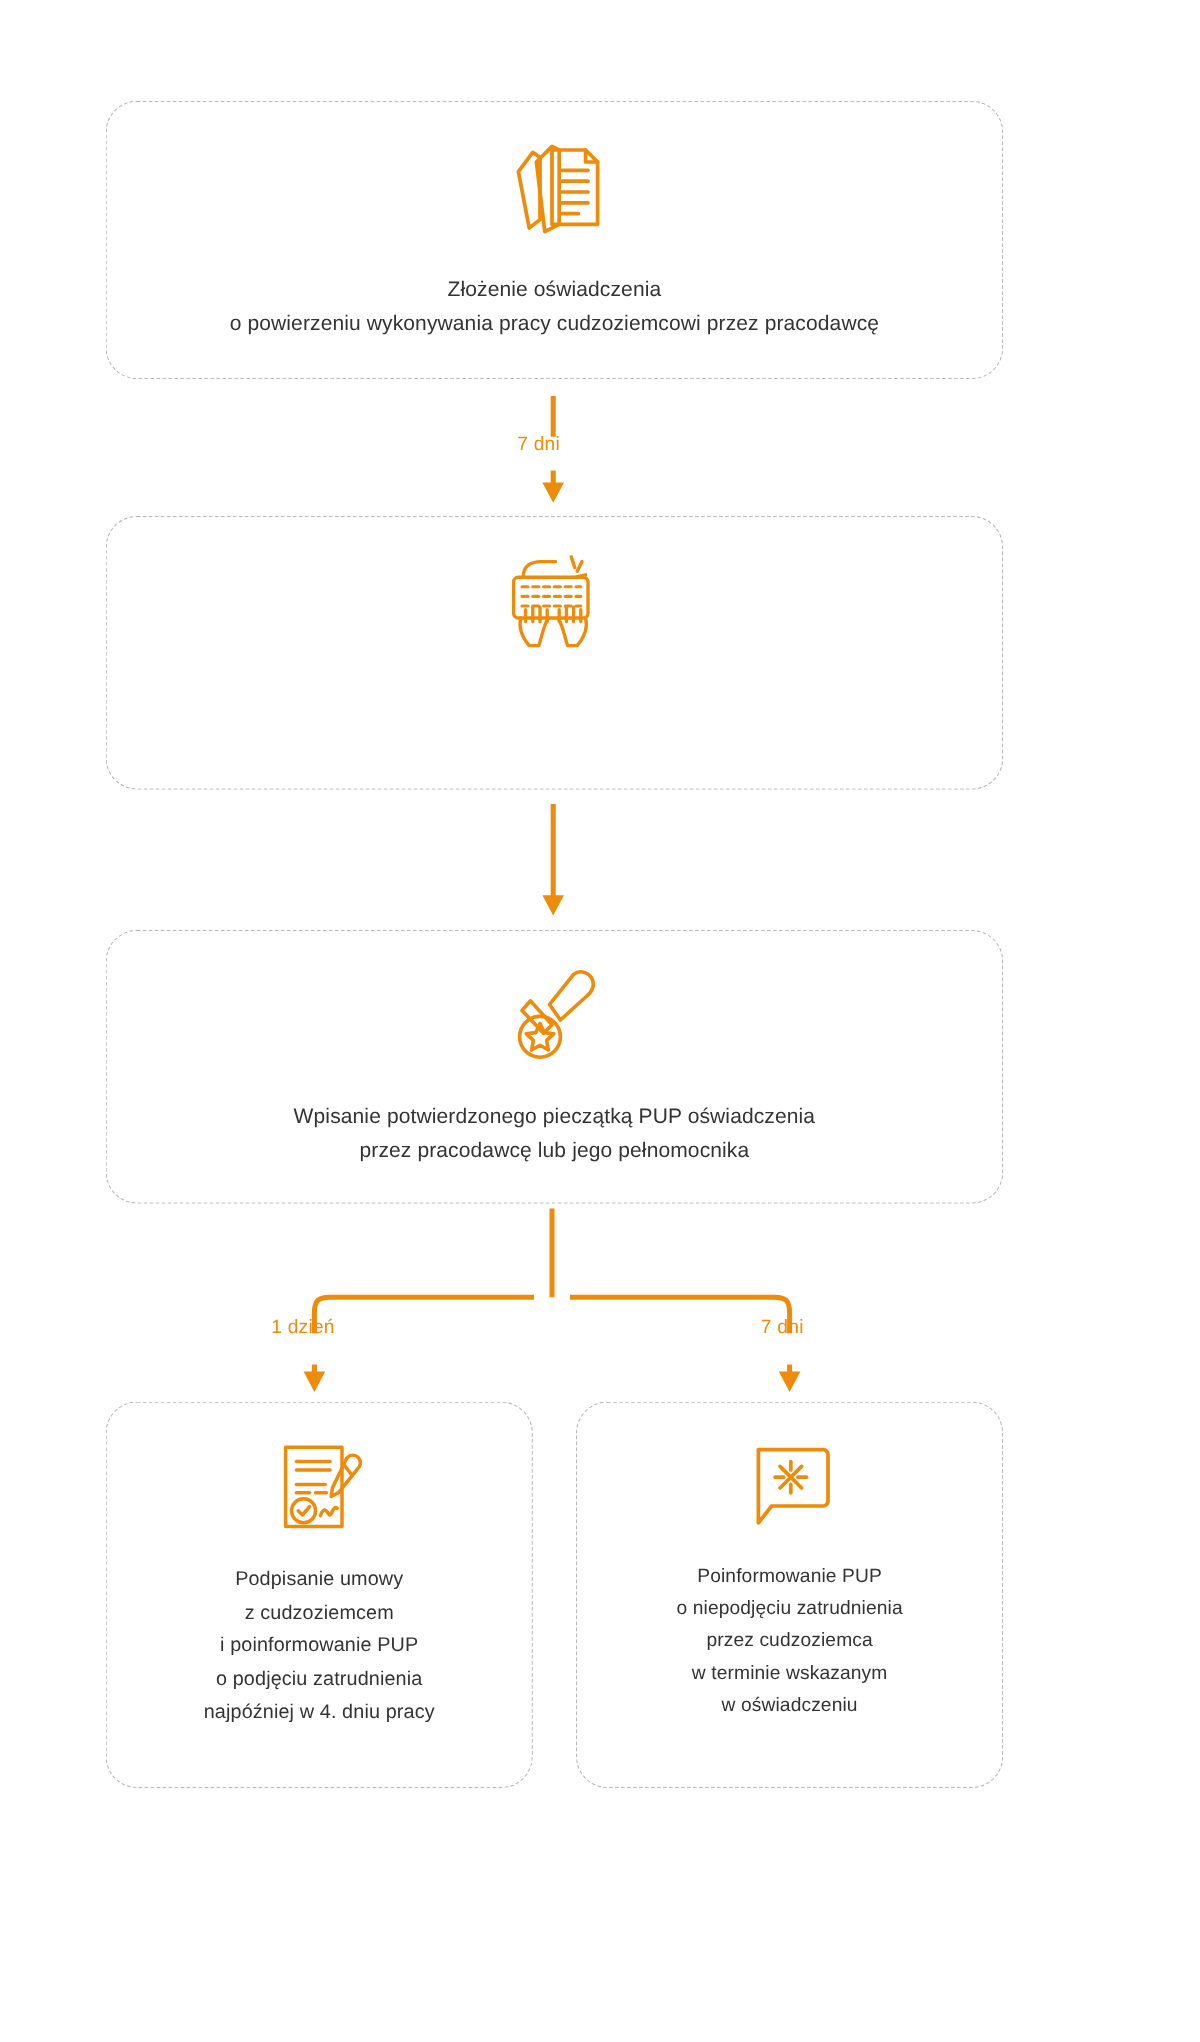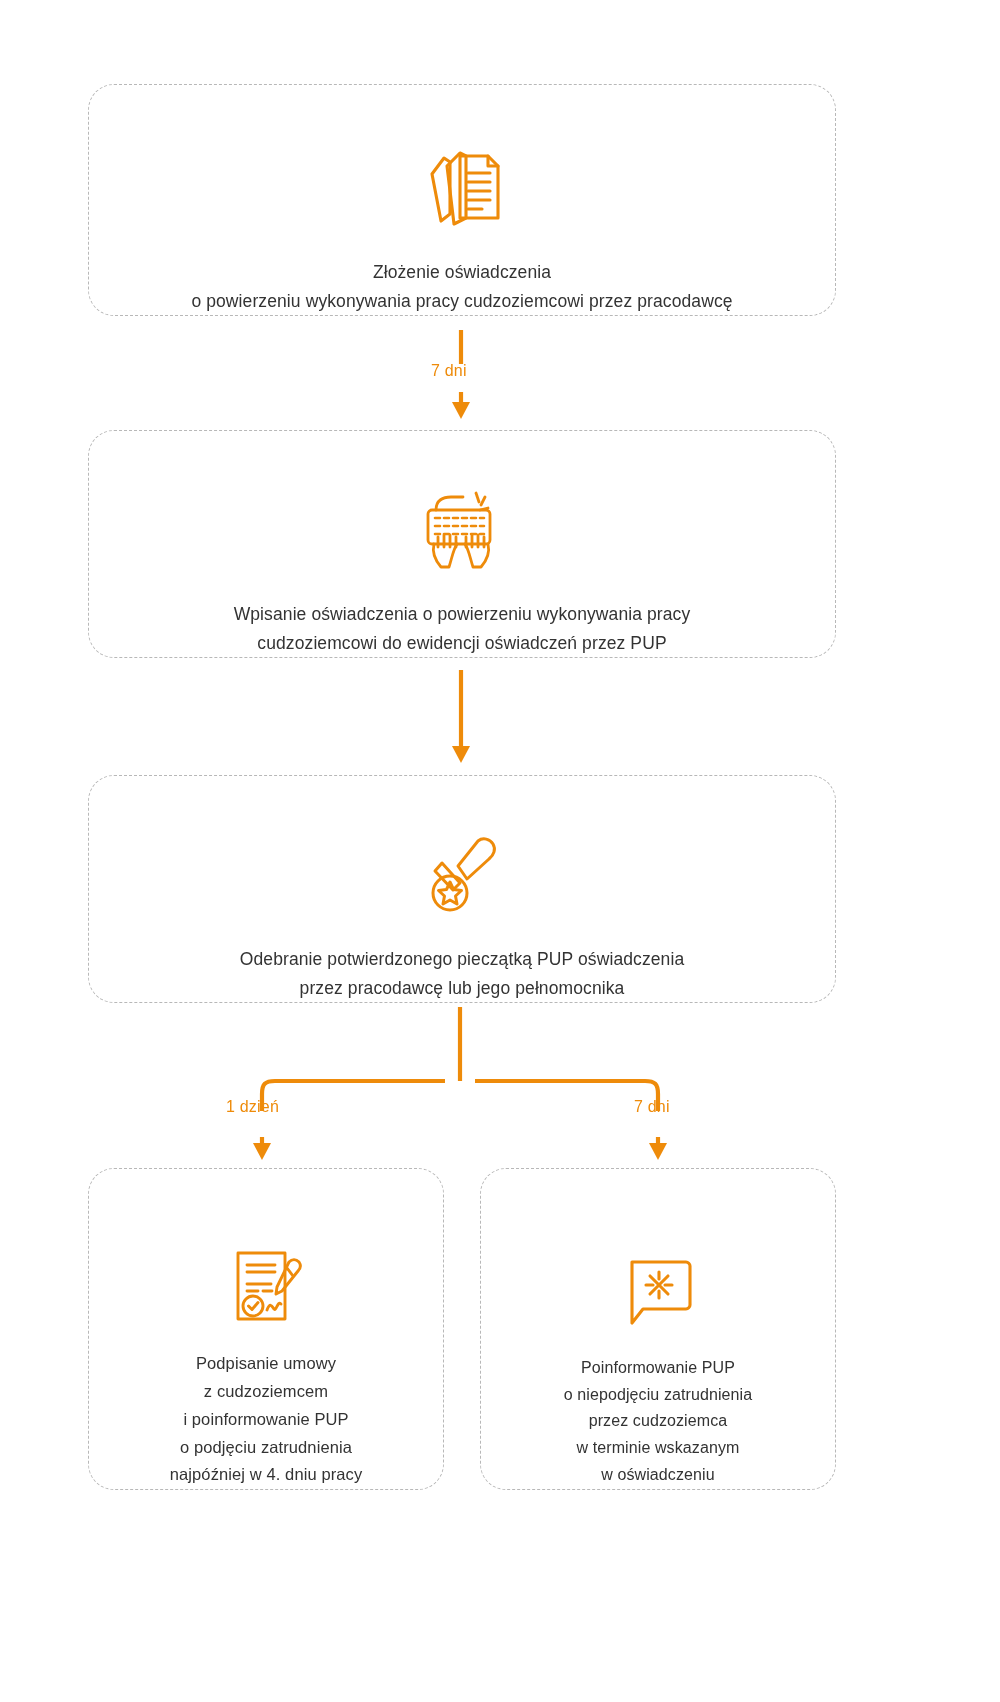--- a/index.html
+++ b/index.html
@@ -27,21 +27,21 @@
   
   .card {
     position: absolute;
     border: 1.6px dashed #b8b8b8;
     border-radius: 26px;
     box-sizing: border-box;
     background: transparent;
     display: flex;
     flex-direction: column;
     align-items: center;
-    justify-content: flex-end;
+    justify-content: flex-start;
   }
 
   .card-icon {
     display: block;
     line-height: 0;
   }
 
   .card-text {
     text-align: center;
     color: #333333;
@@ -149,22 +149,20 @@
           <path d="M16 38 h5 M25 38 h5 M34 38 h5 M43 38 h5 M52 38 h5 M61 38 h4" stroke-width="2.6"></path>
           <path d="M16 46 h5 M25 46 h5 M34 46 h5 M43 46 h5 M52 46 h5 M61 46 h4" stroke-width="2.6"></path>
 
           <path d="M19 49 v10 M25 47 v12 M31 47 v12 M37 49 v10"></path>
           <path d="M15 56 C13 64 16 72 22 79 L30 79 C33 70 34 62 38 56"></path>
           <path d="M47 49 v10 M53 47 v12 M59 47 v12 M65 49 v10"></path>
           <path d="M69 56 C71 64 68 72 62 79 L54 79 C51 70 50 62 46 56"></path>
         </g>
       </svg>
     </div>
-    <div class="card-text">Wpisanie oświadczenia o powierzeniu wykonywania pracy
-cudzoziemcowi do ewidencji oświadczeń przez PUP</div>
   </div>
 
   <div class="conn" id="conn-2">
     <svg width="140" height="117" viewBox="0 0 140 117" xmlns="http://www.w3.org/2000/svg">
       <line x1="31" y1="12" x2="31" y2="92" stroke="#ee8b0a" stroke-width="4.2"></line>
       <polygon points="31,105 22,88 40,88" fill="#ee8b0a"></polygon>
     </svg>
   </div>
 
   <div class="card" id="step-3">
@@ -174,21 +172,21 @@
 
           <path d="M58 8 C63 4 70 6 73 11 C76 16 74 22 69 26 L47 46 L38 33 Z"></path>
 
           <path d="M22 30 L40 50 L33 57 L15 38 Z"></path>
 
           <circle cx="30" cy="60" r="17"></circle>
           <path d="M30 49 L33.5 56.5 L41.5 57.5 L35.5 63 L37 71 L30 67 L23 71 L24.5 63 L18.5 57.5 L26.5 56.5 Z"></path>
         </g>
       </svg>
     </div>
-    <div class="card-text">Odebranie potwierdzonego pieczątką PUP oświadczenia
+    <div class="card-text">Wpisanie potwierdzonego pieczątką PUP oświadczenia
 przez pracodawcę lub jego pełnomocnika</div>
   </div>
 
   <div class="conn" id="conn-3">
     <svg width="640" height="165" viewBox="0 0 640 165" xmlns="http://www.w3.org/2000/svg">
       <g stroke="#ee8b0a" stroke-width="4.2" fill="none" stroke-linecap="butt" stroke-linejoin="round">
 
         <line x1="280" y1="4" x2="280" y2="52"></line>
 
         <path d="M95 78 L265 78"></path>

